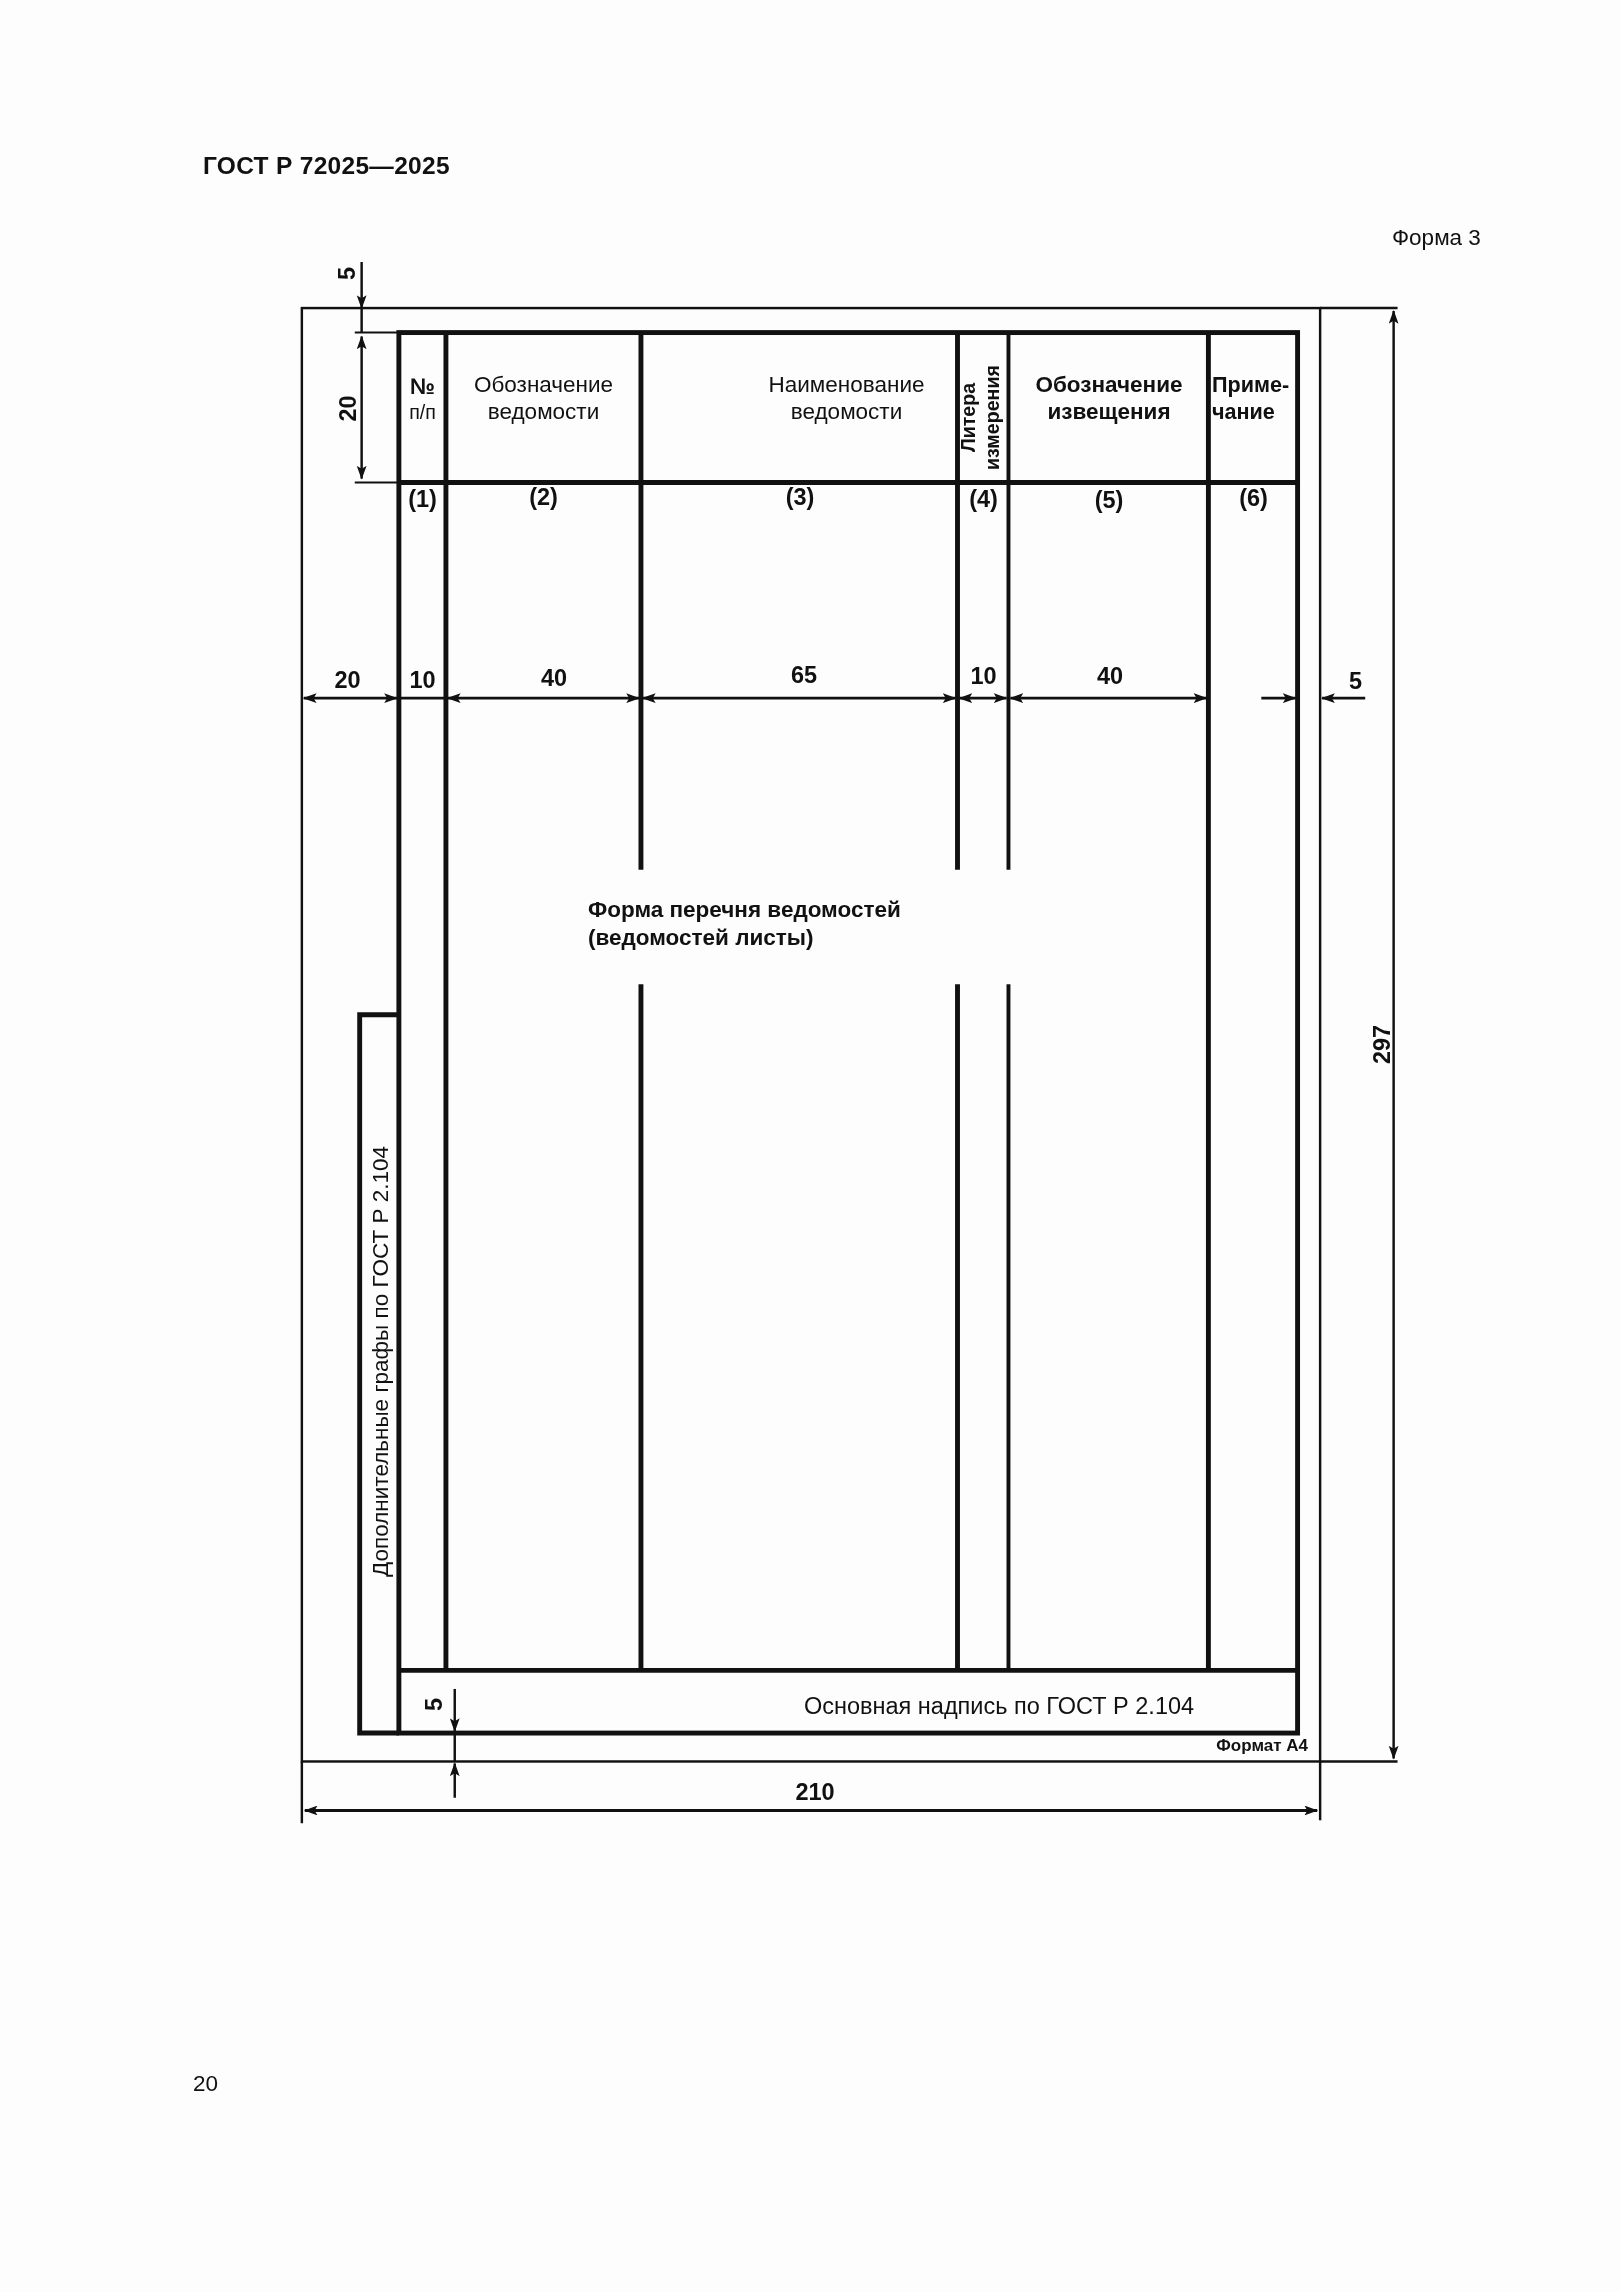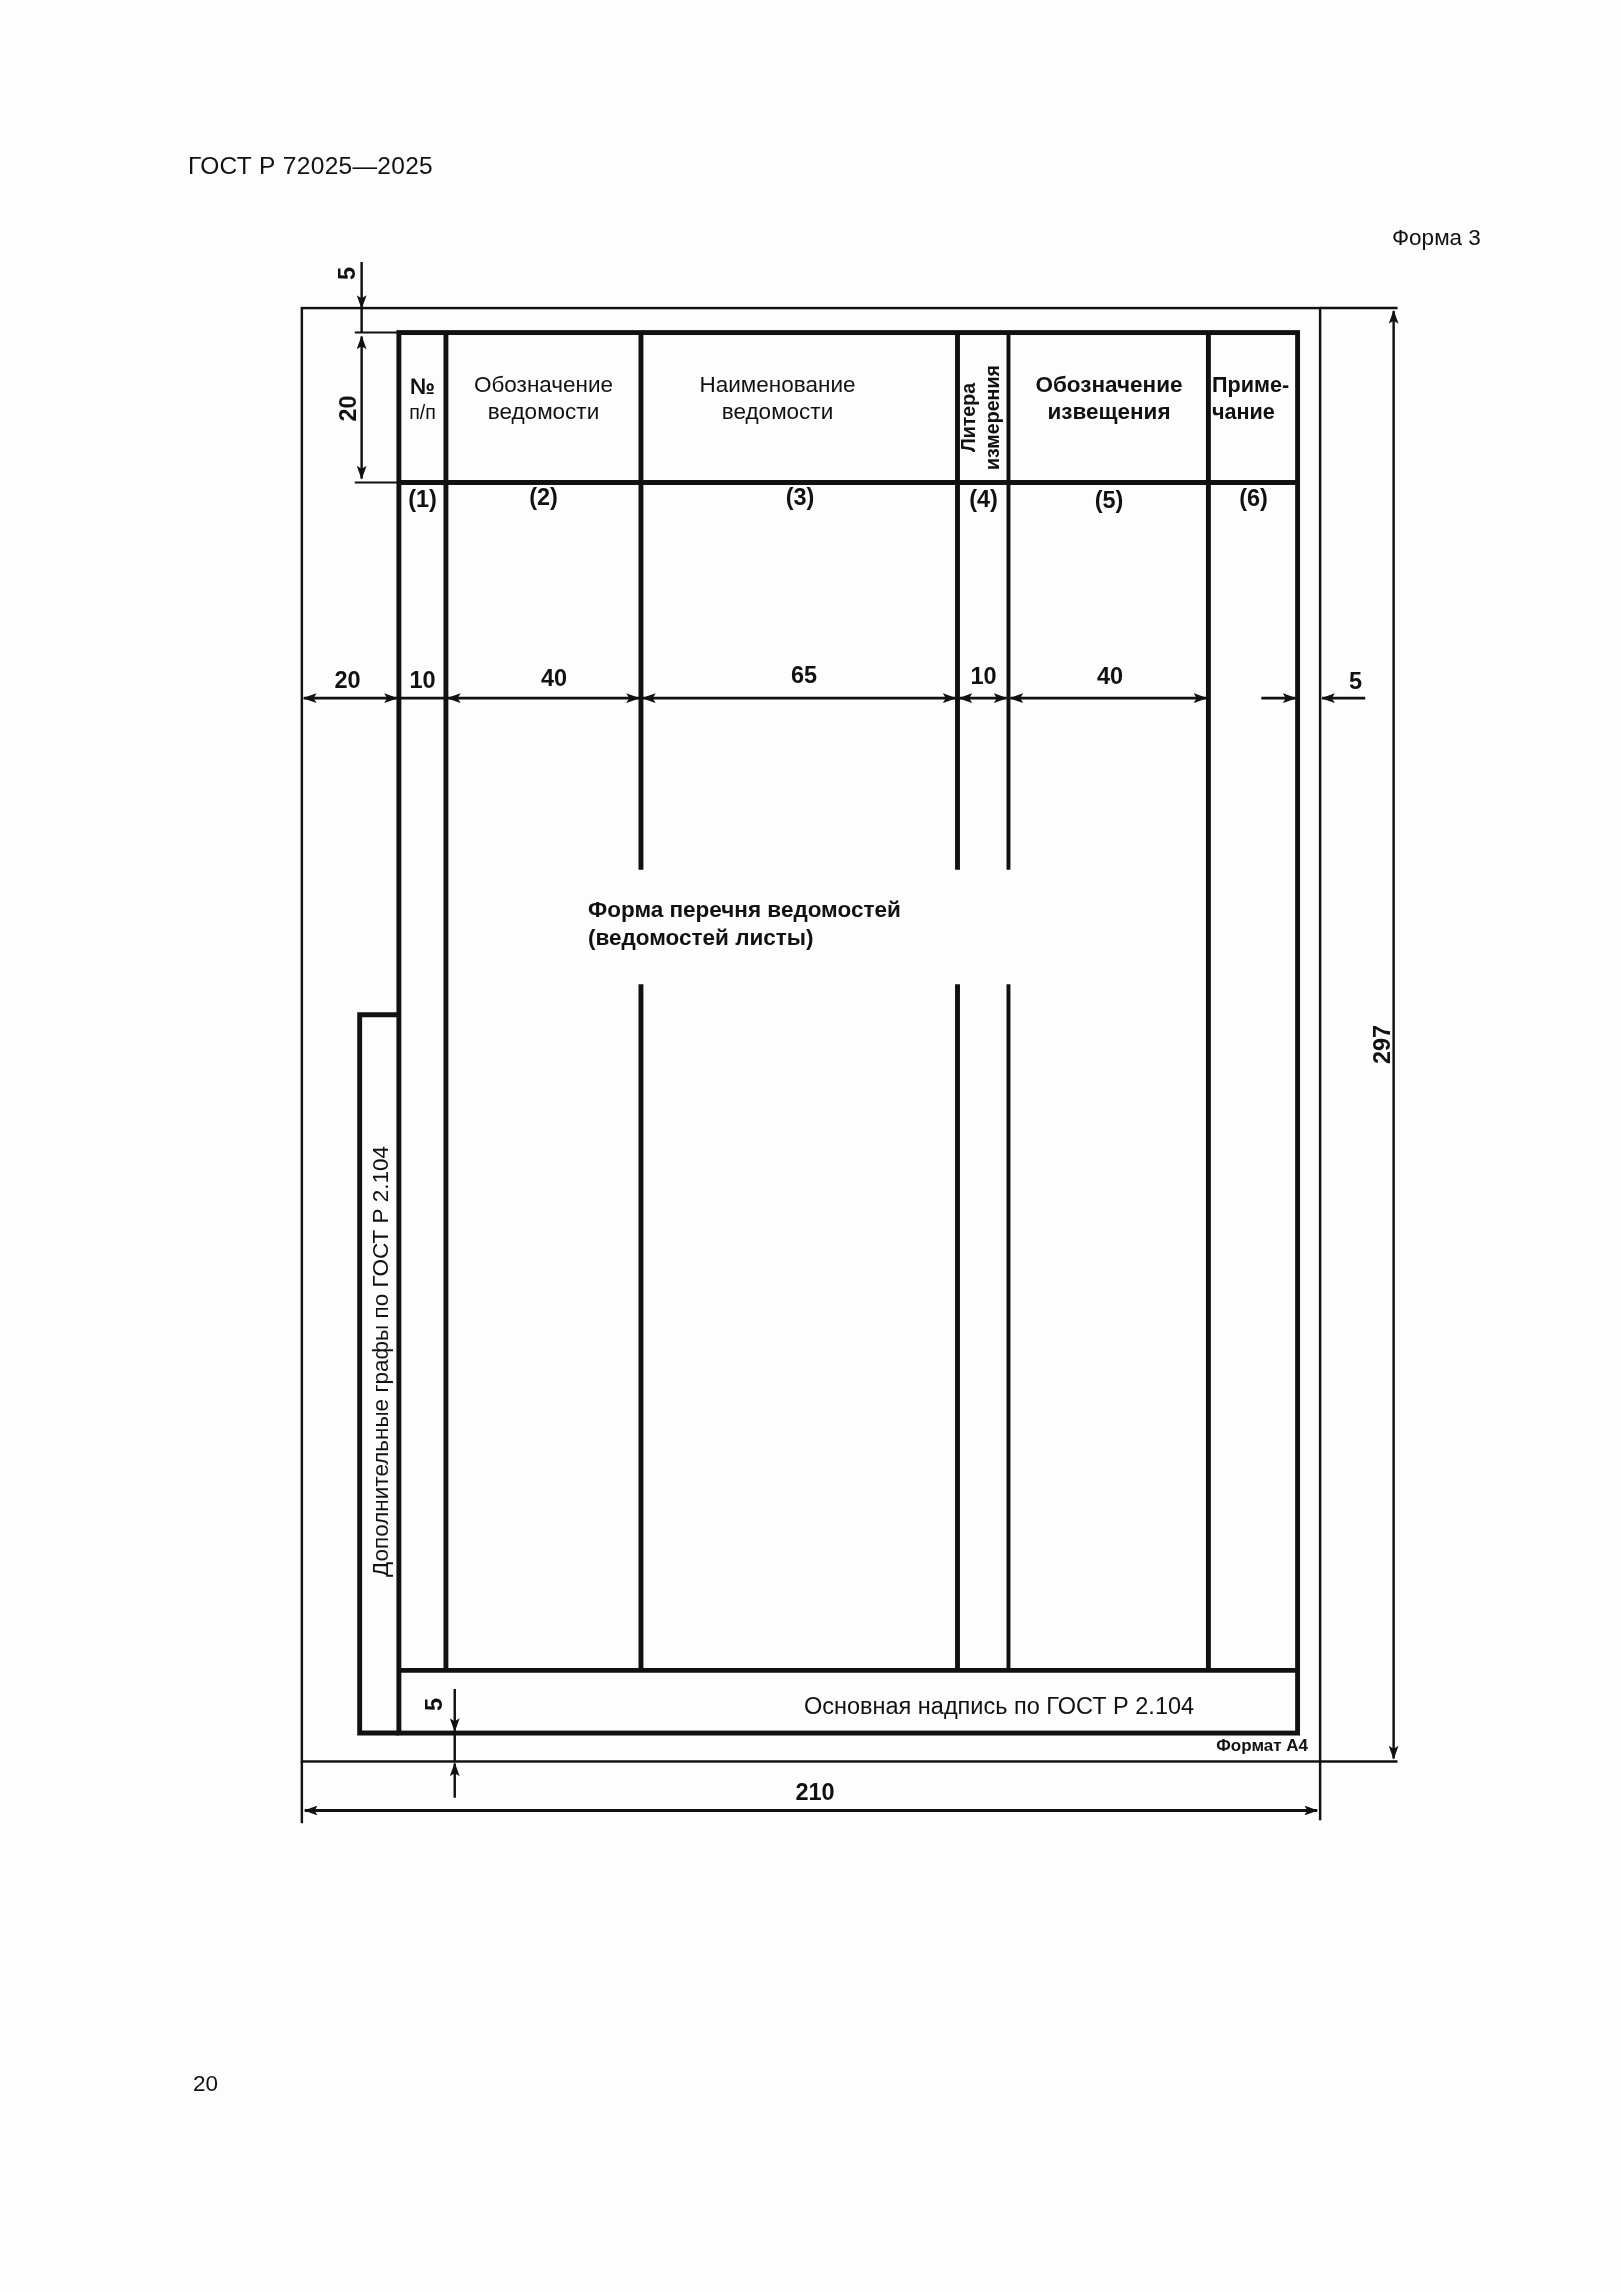--- a/index.html
+++ b/index.html
@@ -1,19 +1,19 @@
 <!DOCTYPE html>
 <html><head>
 <meta charset="utf-8">
 <style>
   html, body { margin:0; padding:0; background:#fdfdfd; }
   body { width:1621px; height:2293px; position:relative; overflow:hidden; font-family:"Liberation Sans", sans-serif; color:#111; }
   .abs { position:absolute; }
   svg.draw { position:absolute; left:0; top:0; }
-  .doc-title { left:188px; top:152px; font-size:24.5px; font-weight:normal; letter-spacing:0.3px; }
+  .doc-title { left:203px; top:152px; font-size:24.5px; font-weight:bold; letter-spacing:0.3px; }
   .form-label { left:1392px; top:225px; width:116px; font-size:22.5px; }
   .page-num { left:193px; top:2071px; font-size:22.5px; }
   .hdr { font-size:22.5px; text-align:center; line-height:27.4px; font-weight:500; }
   .hdr-b { font-weight:bold; }
   .num { font-size:23.5px; text-align:center; font-weight:bold; }
   .dim { font-size:23.5px; text-align:center; font-weight:bold; }
   .vert { transform-origin: center center; white-space:nowrap; }
   .center-note { font-size:22.5px; line-height:28px; font-weight:bold; }
   .small { font-size:17px; font-weight:bold; }
 </style>
@@ -85,21 +85,21 @@
 </svg>
 
 <div class="abs hdr" style="left:401px; top:374px; width:43px; line-height:25.5px;">
   <div class="hdr-b">№</div>
   <div style="font-size:19.6px;">п/п</div>
 </div>
 <div class="abs hdr" style="left:448px; top:371px; width:191px;">
   <div>Обозначение</div>
   <div>ведомости</div>
 </div>
-<div class="abs hdr" style="left:611px; top:371px; width:333px;">
+<div class="abs hdr" style="left:680px; top:371px; width:333px;">
   <div>Наименование</div>
   <div>ведомости</div>
 </div>
 <div class="abs hdr hdr-b vert" style="left:909px; top:392px; width:147px; height:51px; line-height:23.5px; font-size:19.6px; transform:rotate(-90deg);">
   <div>Литера</div>
   <div>измерения</div>
 </div>
 <div class="abs hdr hdr-b" style="left:1011px; top:371px; width:196px;">
   <div>Обозначение</div>
   <div>извещения</div>

